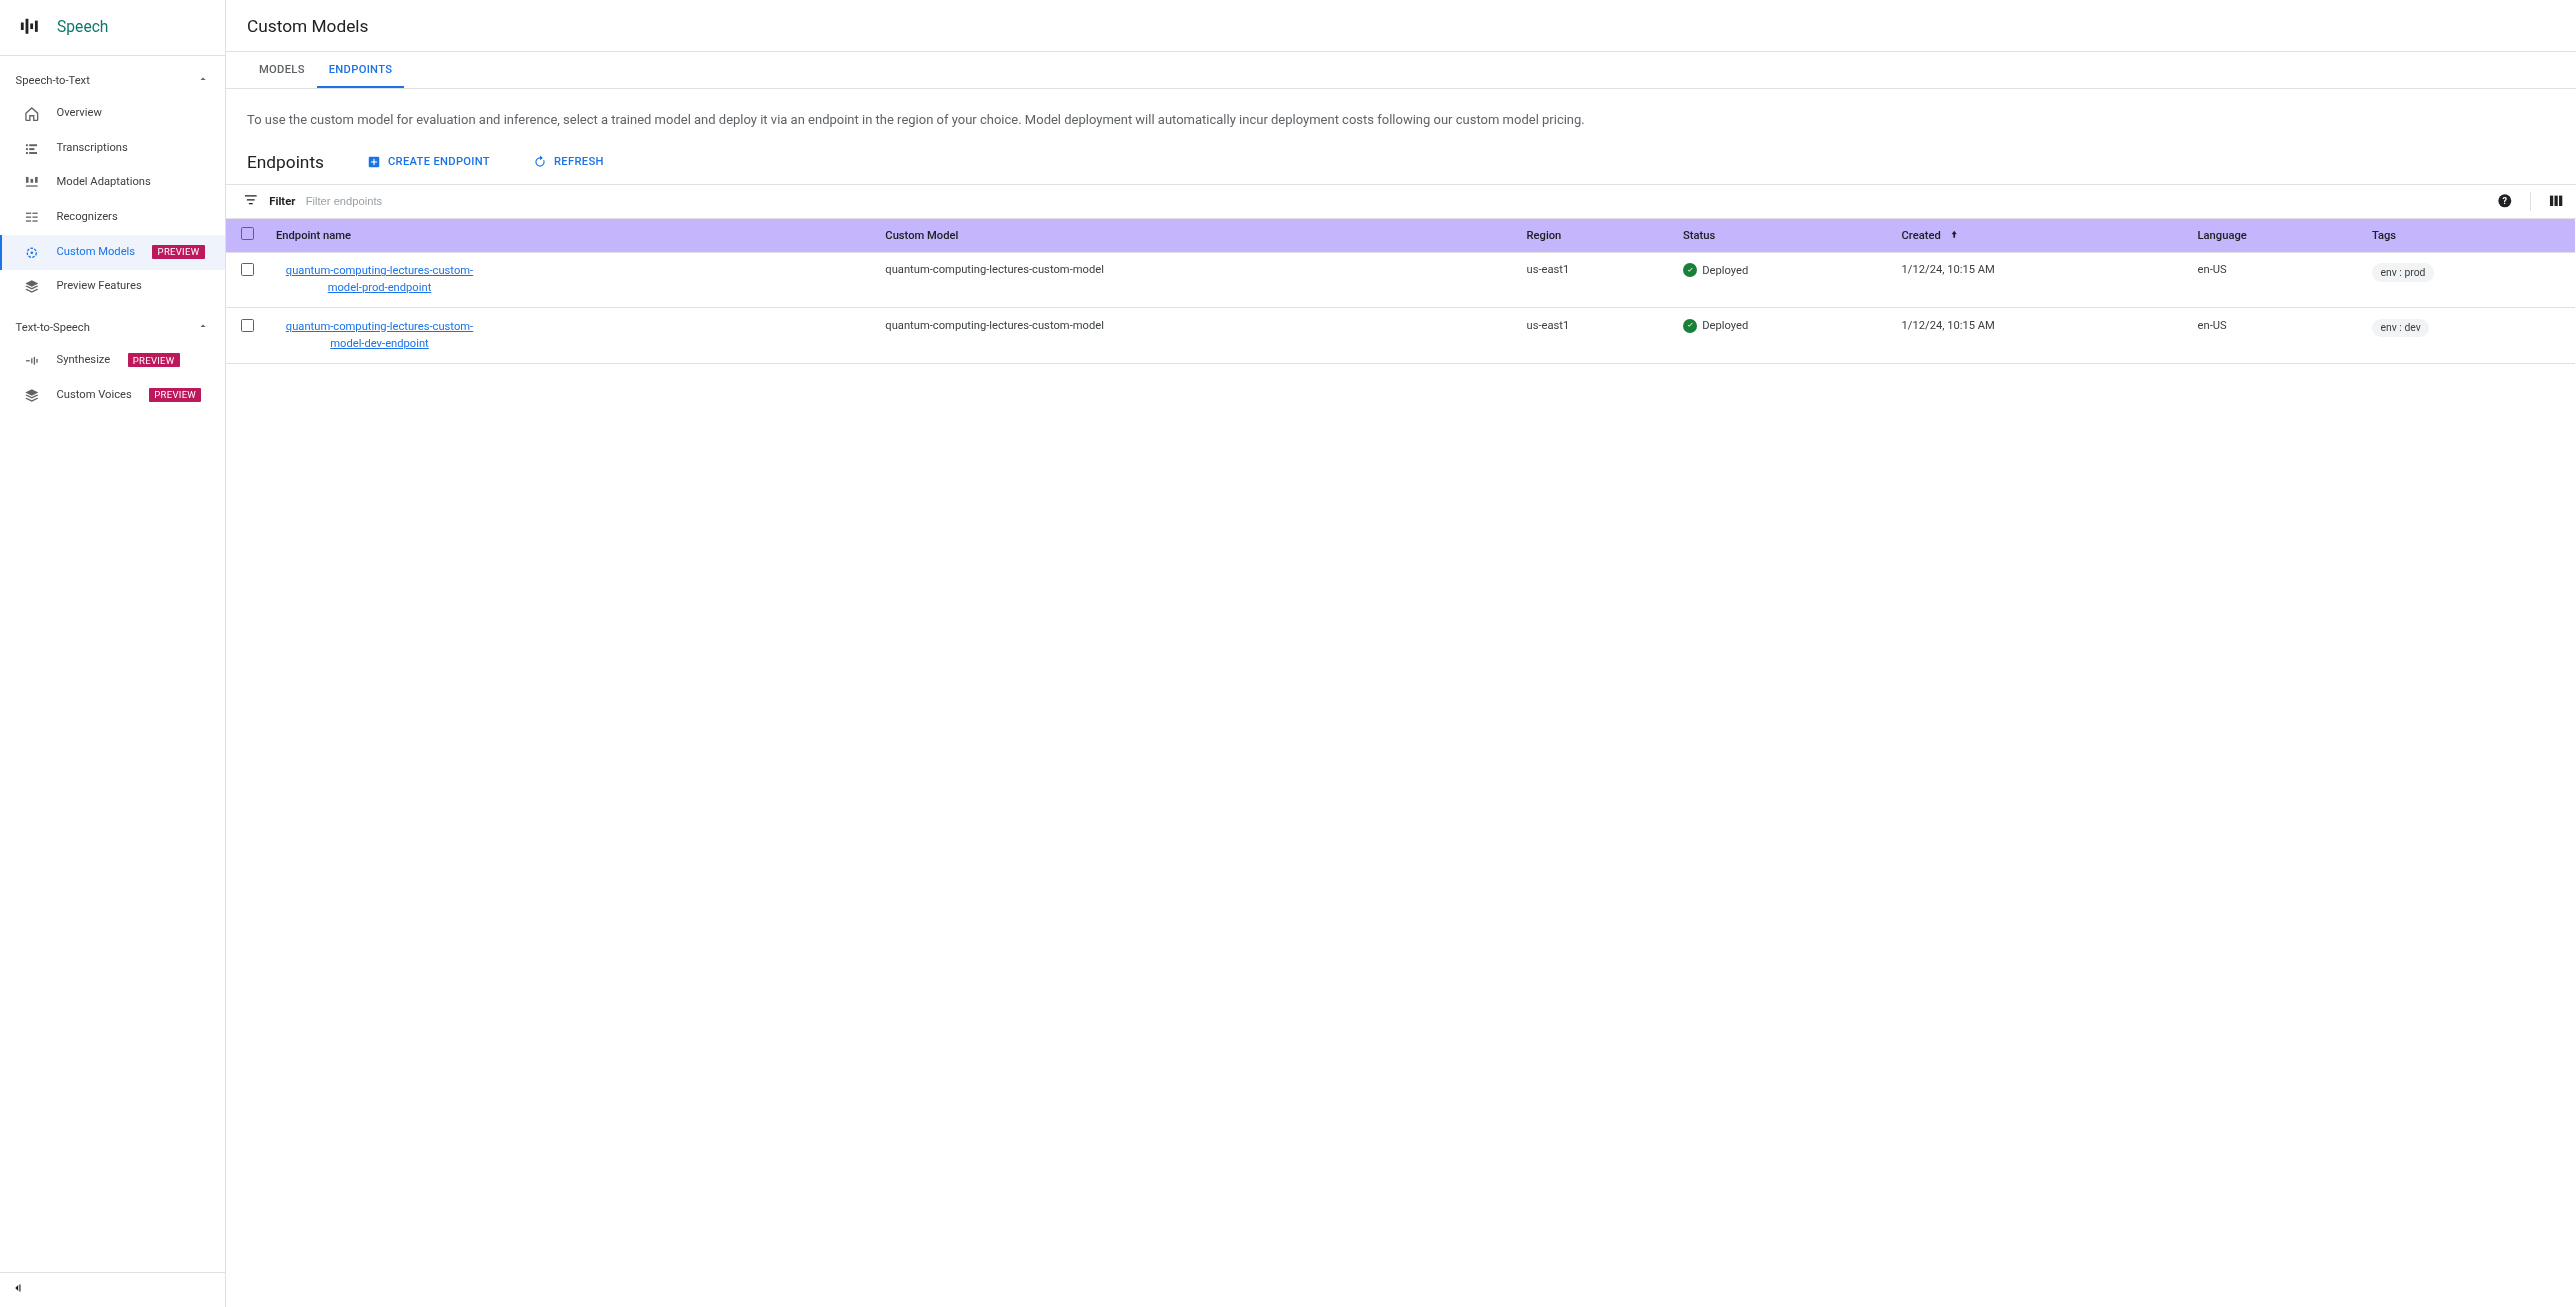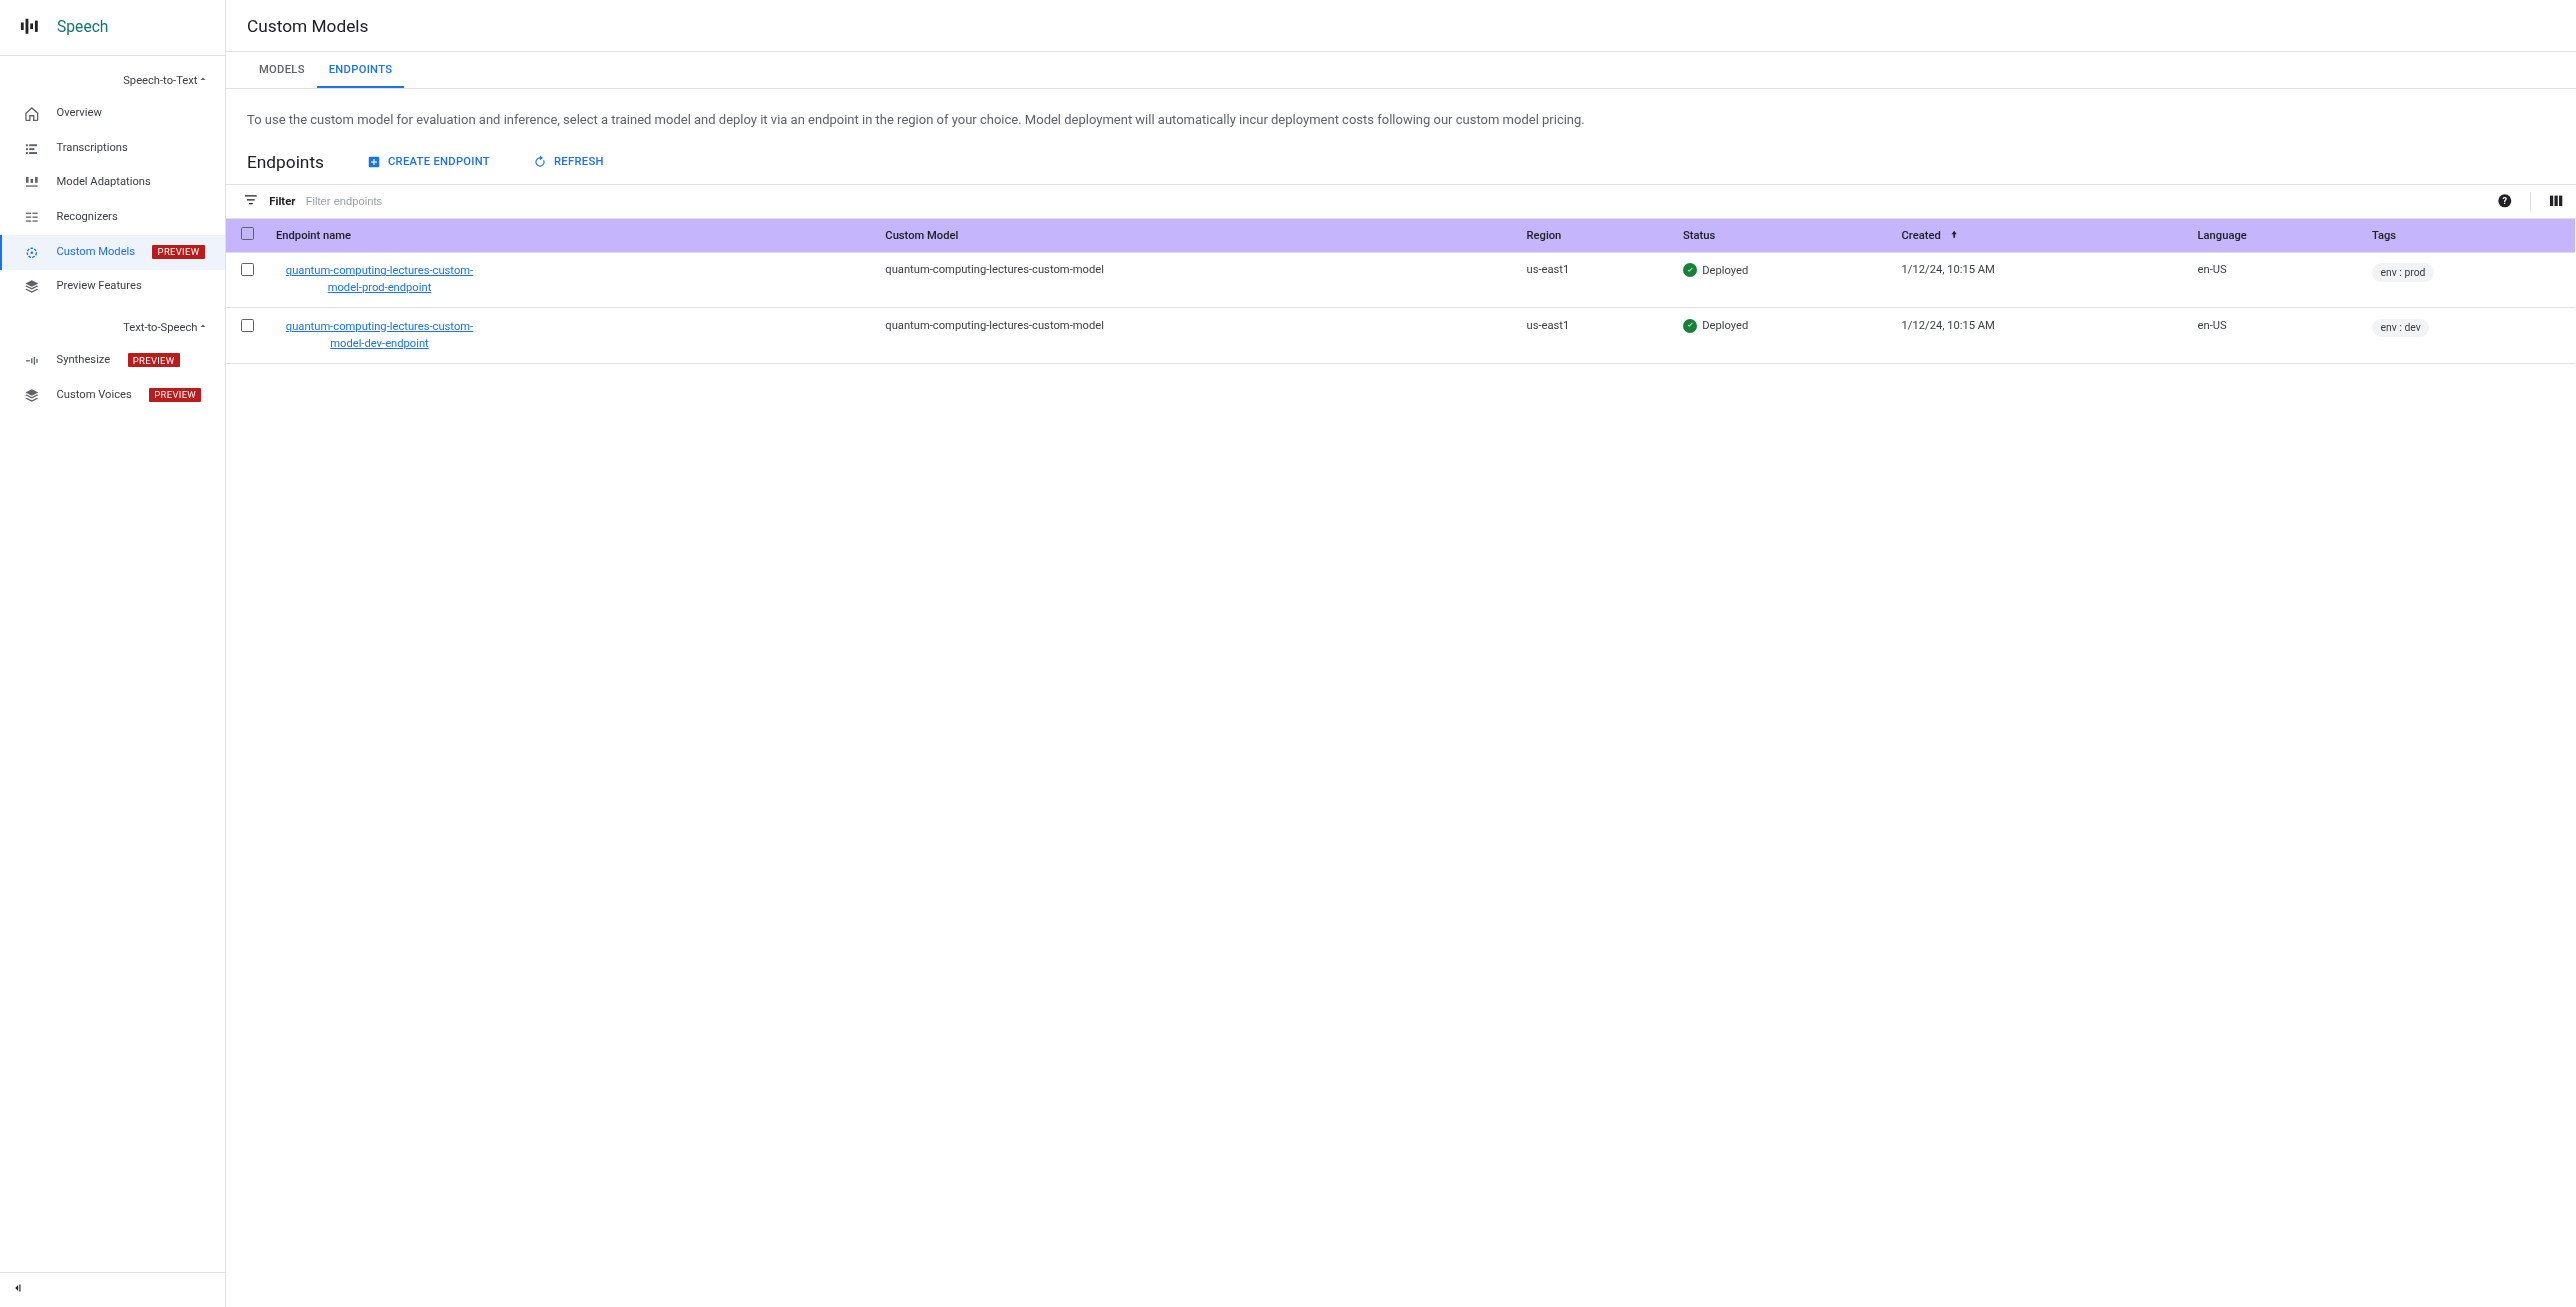--- a/index.html
+++ b/index.html
@@ -4,28 +4,28 @@
 <style>
   * { box-sizing: border-box; margin: 0; padding: 0; }
   body { font-family: Roboto, "Helvetica Neue", Arial, sans-serif; font-size: 11.2px; color: #3c4043; background: #fff; }
   .app { display: flex; height: 100vh; }
 
   .sidebar { width: 226px; border-right: 0.9px solid #e0e0e0; display: flex; flex-direction: column; }
   .sidebar-header { display: flex; align-items: center; gap: 15.6px; padding: 14.7px 19px; border-bottom: 0.9px solid #e0e0e0; }
   .sidebar-header-icon svg { width: 22.5px; height: 22.5px; }
   .sidebar-title { font-size: 15.6px; font-weight: 400; color: #0f766e; }
   .sidebar-body { flex: 1; overflow: auto; padding-top: 8.6px; }
-  .section-head { display: flex; align-items: center; justify-content: flex-end; padding: 8.6px 15.6px; cursor: pointer; font-size: 11.2px; color: #3c4043; margin-left: 36px; }
+  .section-head { display: flex; align-items: center; justify-content: space-between; padding: 8.6px 15.6px; cursor: pointer; font-size: 11.2px; color: #3c4043; }
   .section-head .chev { color: #5f6368; }
   .nav-item { display: flex; align-items: flex-start; gap: 17.3px; padding: 9.5px 0 9.5px 21.6px; font-size: 11.2px; color: #3c4043; cursor: pointer; border-left: 2.6px solid transparent; }
   .nav-item.active { background: #eef3fc; color: #1a73e8; border-left: 2.6px solid #1a73e8; }
   .nav-item.active .nav-label { color: #1a73e8; }
   .nav-label { flex: 0 0 auto; }
   .nav-icon { width: 15.6px; display: flex; justify-content: center; }
-  .badge-preview { background: #b91c1c; color: #fff; font-size: 9.5px; padding: 1.7px 5.2px; border-radius: 1px; letter-spacing: 0.3px; }
+  .badge-preview { background: #be185d; color: #fff; font-size: 9.5px; padding: 1.7px 5.2px; border-radius: 1px; letter-spacing: 0.3px; }
   .sidebar-footer { border-top: 0.9px solid #e0e0e0; padding: 8.6px 10.4px; display: flex; align-items: center; }
   .collapse-btn { font-size: 14px; font-weight: 700; color: #202124; cursor: pointer; }
 
   .main { flex: 1; display: flex; flex-direction: column; }
   .main-header { border-bottom: 0.9px solid #e0e0e0; padding: 15.6px 21px; }
   .page-title { font-size: 17.3px; font-weight: 400; color: #202124; }
   .tabbar { display: flex; border-bottom: 0.9px solid #e0e0e0; padding: 0 21px; }
   .tab { padding: 10.4px 12px; font-size: 11.2px; font-weight: 500; color: #5f6368; letter-spacing: 0.3px; cursor: pointer; border-bottom: 2.6px solid transparent; }
   .tab.active { color: #1a73e8; border-bottom: 2.6px solid #1a73e8; }
 

